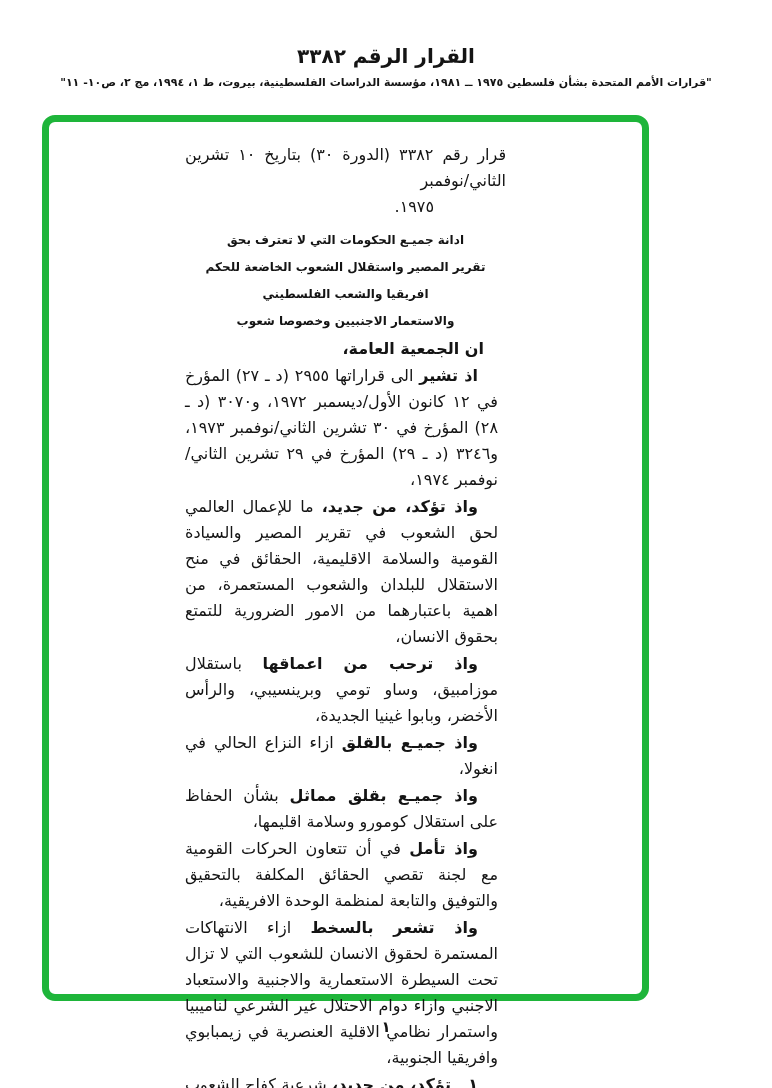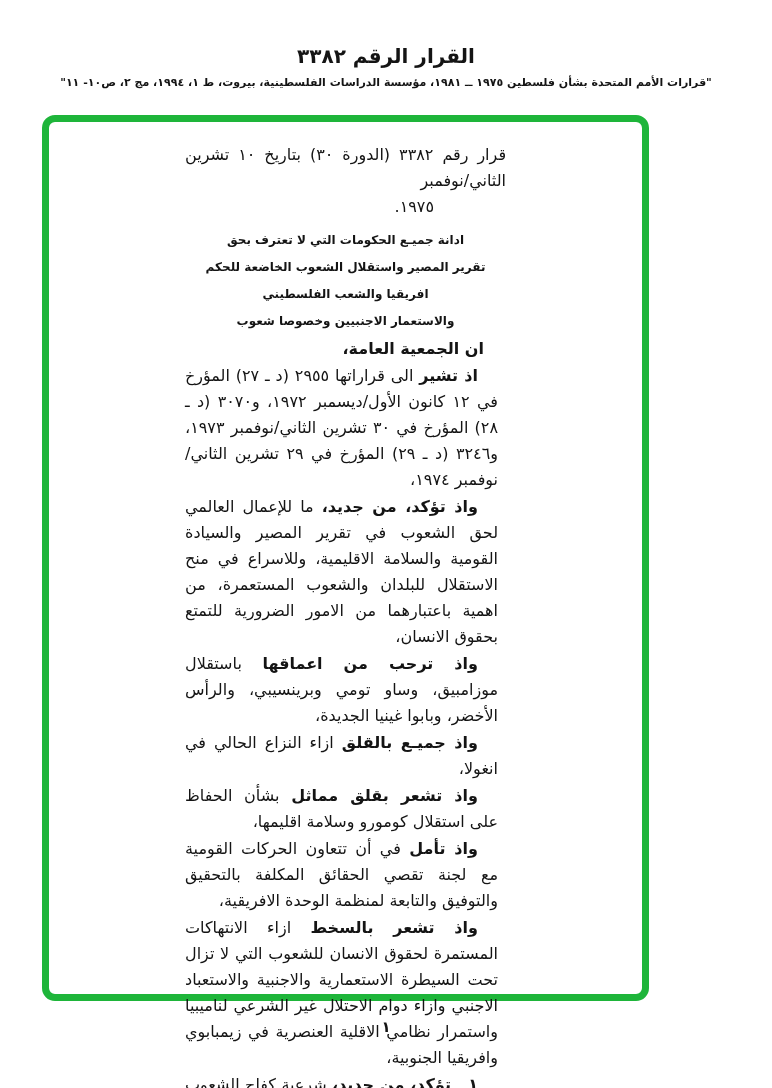--- a/index.html
+++ b/index.html
@@ -70,27 +70,27 @@
         <div>ادانة جميـع الحكومات التي لا تعترف بحق</div>
         <div>تقرير المصير واستقلال الشعوب الخاضعة للحكم</div>
         <div>افريقيا والشعب الفلسطيني</div>
         <div>والاستعمار الاجنبيين وخصوصا شعوب</div>
       </div>
 
       <p class="assembly">ان الجمعية العامة،</p>
 
       <p class="body-para"><span class="lead">اذ تشير</span><span> الى قراراتها ٢٩٥٥ (د ـ ٢٧) المؤرخ في ١٢ كانون الأول/ديسمبر ١٩٧٢، و٣٠٧٠ (د ـ ٢٨) المؤرخ في ٣٠ تشرين الثاني/نوفمبر ١٩٧٣، و٣٢٤٦ (د ـ ٢٩) المؤرخ في ٢٩ تشرين الثاني/نوفمبر ١٩٧٤،</span></p>
 
-      <p class="body-para"><span class="lead">واذ تؤكد، من جديد،</span><span> ما للإعمال العالمي لحق الشعوب في تقرير المصير والسيادة القومية والسلامة الاقليمية، وللاسراع في منح الاستقلال للبلدان والشعوب المستعمرة، من اهمية باعتبارهما من الامور الضرورية للتمتع بحقوق الانسان،</span></p>
+      <p class="body-para"><span class="lead">واذ تؤكد، من جديد،</span><span> ما للإعمال العالمي لحق الشعوب في تقرير المصير والسيادة القومية والسلامة الاقليمية، الحقائق في منح الاستقلال للبلدان والشعوب المستعمرة، من اهمية باعتبارهما من الامور الضرورية للتمتع بحقوق الانسان،</span></p>
 
       <p class="body-para"><span class="lead">واذ ترحب من اعماقها</span><span> باستقلال موزامبيق، وساو تومي وبرينسيبي، والرأس الأخضر، وبابوا غينيا الجديدة،</span></p>
 
       <p class="body-para"><span class="lead">واذ جميـع بالقلق</span><span> ازاء النزاع الحالي في انغولا،</span></p>
 
-      <p class="body-para"><span class="lead">واذ تشعر بقلق مماثل</span><span> بشأن الحفاظ على استقلال كومورو وسلامة اقليمها،</span></p>
+      <p class="body-para"><span class="lead">واذ جميـع بقلق مماثل</span><span> بشأن الحفاظ على استقلال كومورو وسلامة اقليمها،</span></p>
 
       <p class="body-para"><span class="lead">واذ تأمل</span><span> في أن تتعاون الحركات القومية مع لجنة تقصي الحقائق المكلفة بالتحقيق والتوفيق والتابعة لمنظمة الوحدة الافريقية،</span></p>
 
       <p class="body-para"><span class="lead">واذ تشعر بالسخط</span><span> ازاء الانتهاكات المستمرة لحقوق الانسان للشعوب التي لا تزال تحت السيطرة الاستعمارية والاجنبية والاستعباد الاجنبي وازاء دوام الاحتلال غير الشرعي لناميبيا واستمرار نظامي الاقلية العنصرية في زيمبابوي وافريقيا الجنوبية،</span></p>
 
       <p class="body-para"><span class="lead">١ ـ تؤكد، من جديد،</span><span> شرعية كفاح الشعوب من اجل الاستقلال والسلامة الاقليمية والتحرر من السيطرة الاستعمارية والاجنبية والاستعباد الاجنبي بجميع الوسائل المتاحة، بما في ذلك الكفاح المسلح؛</span></p>
 
     </div>
   </div>
 

